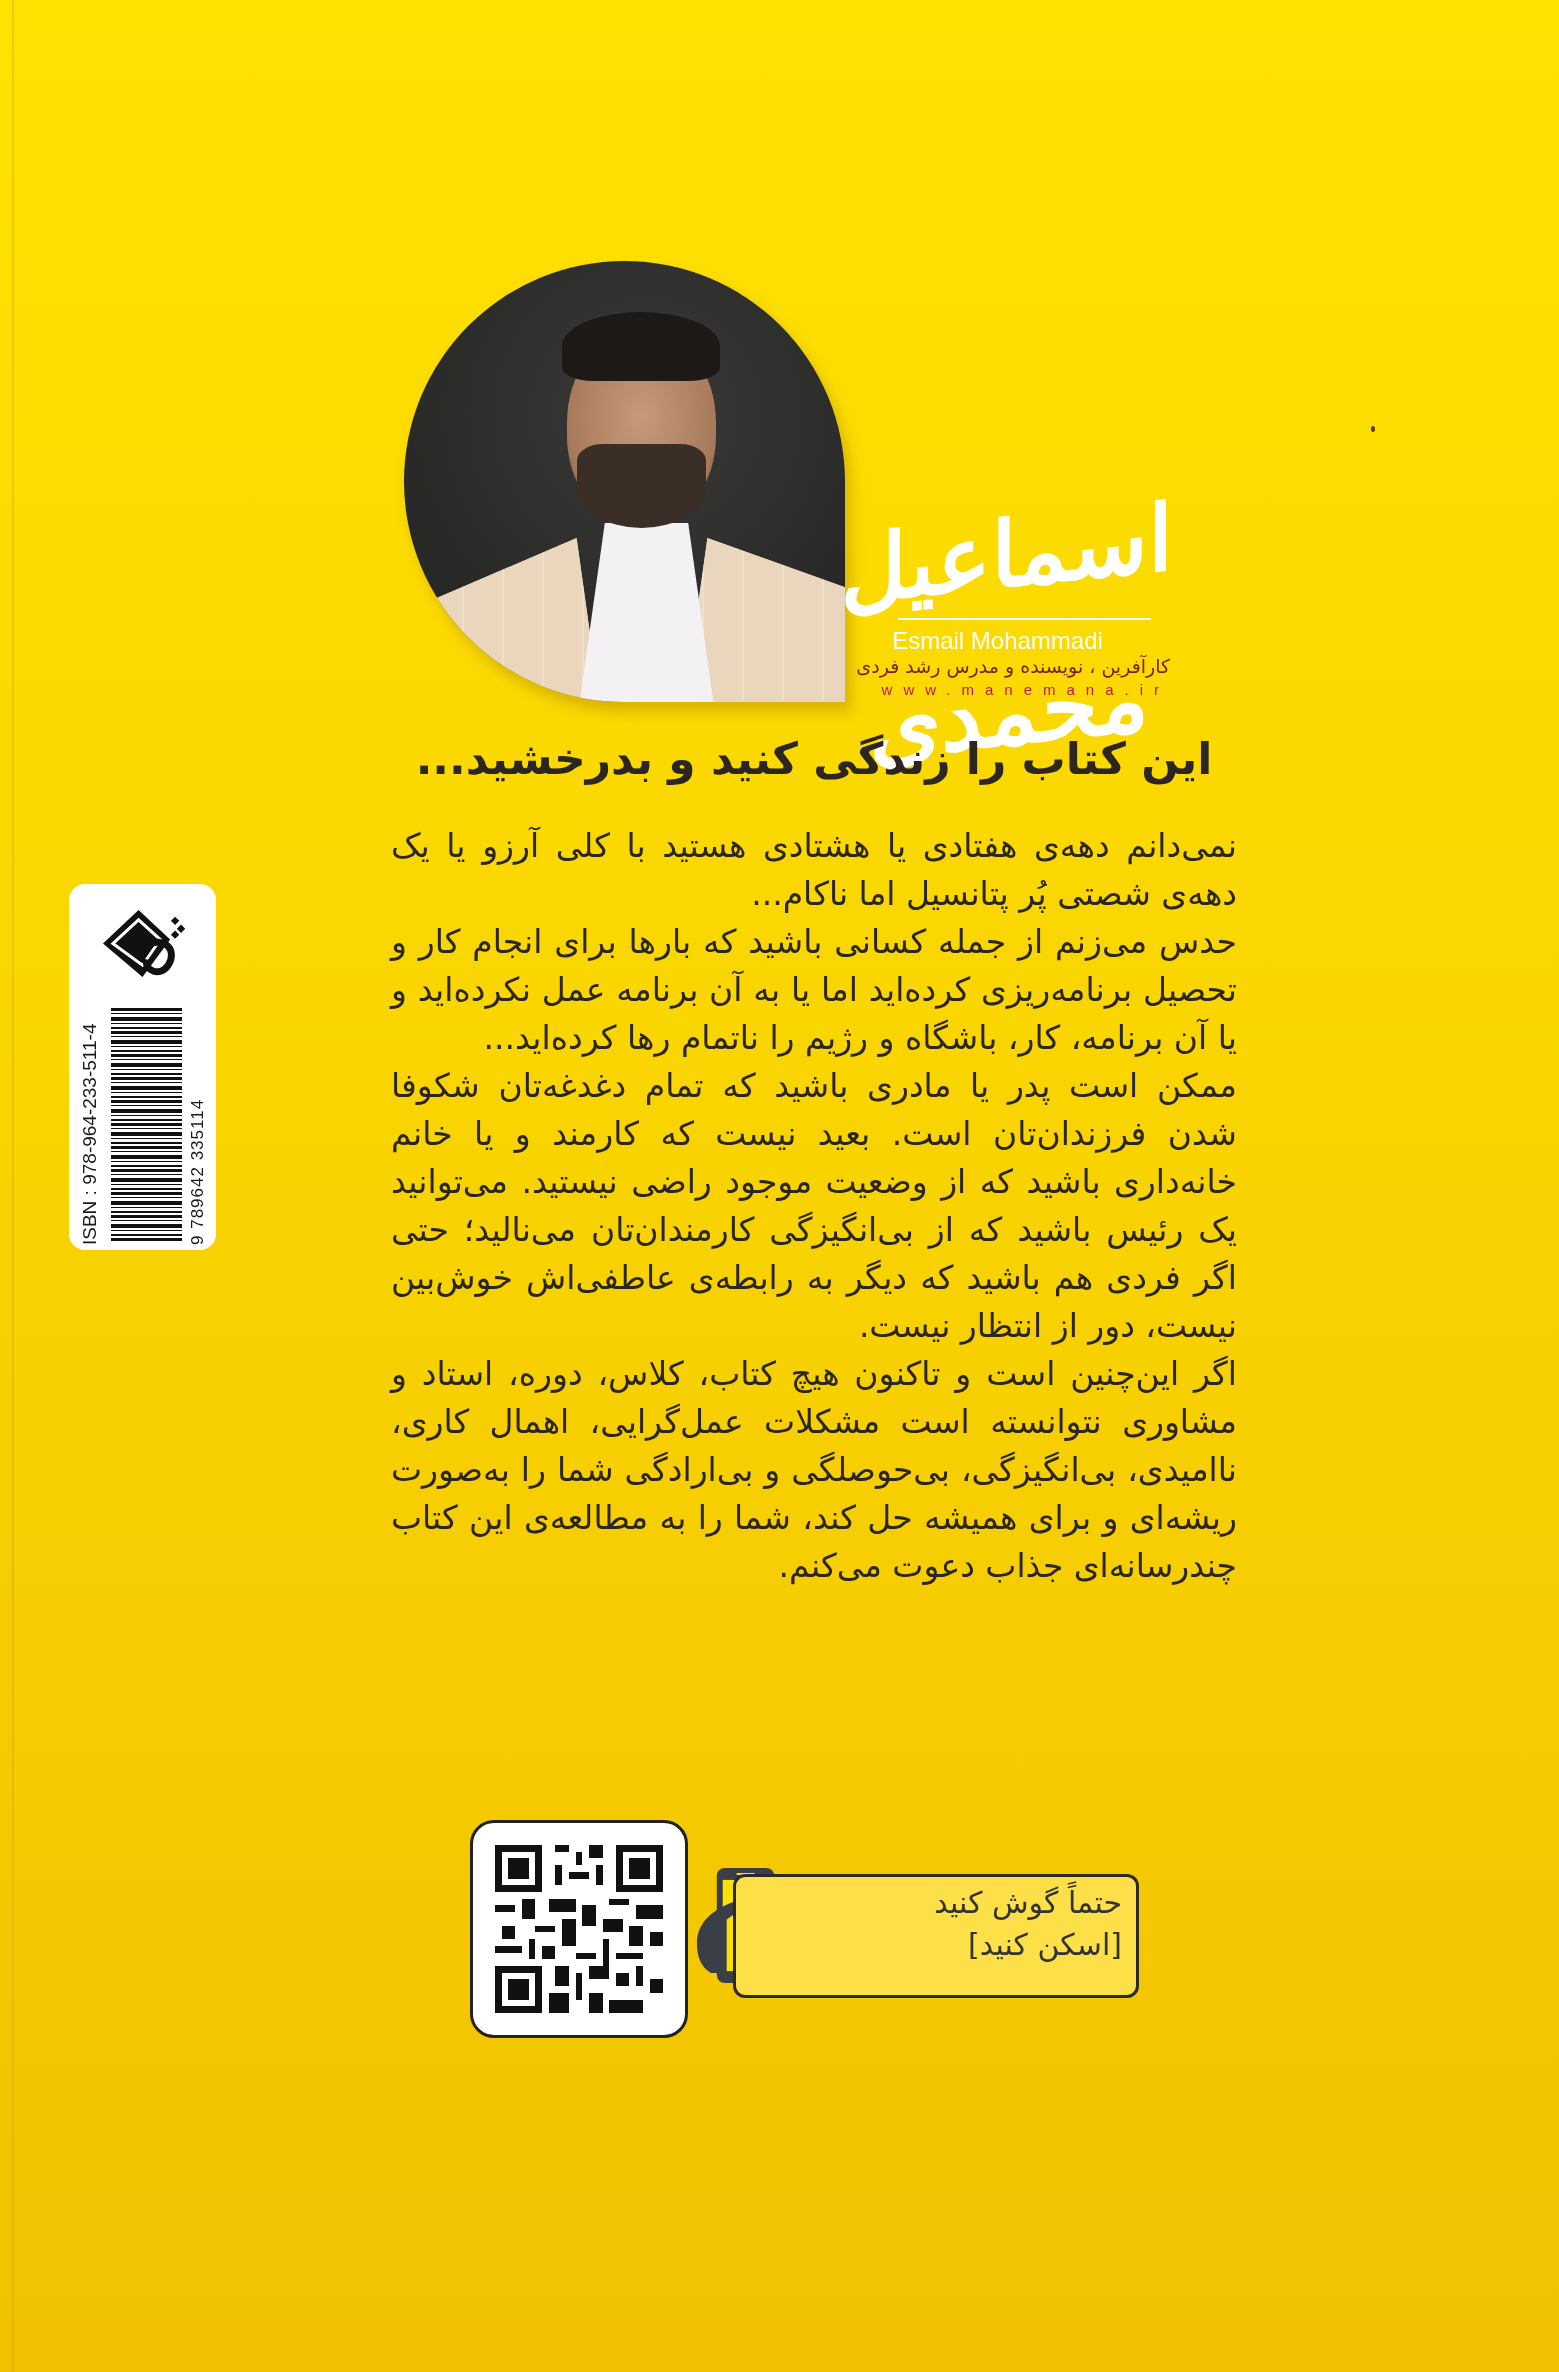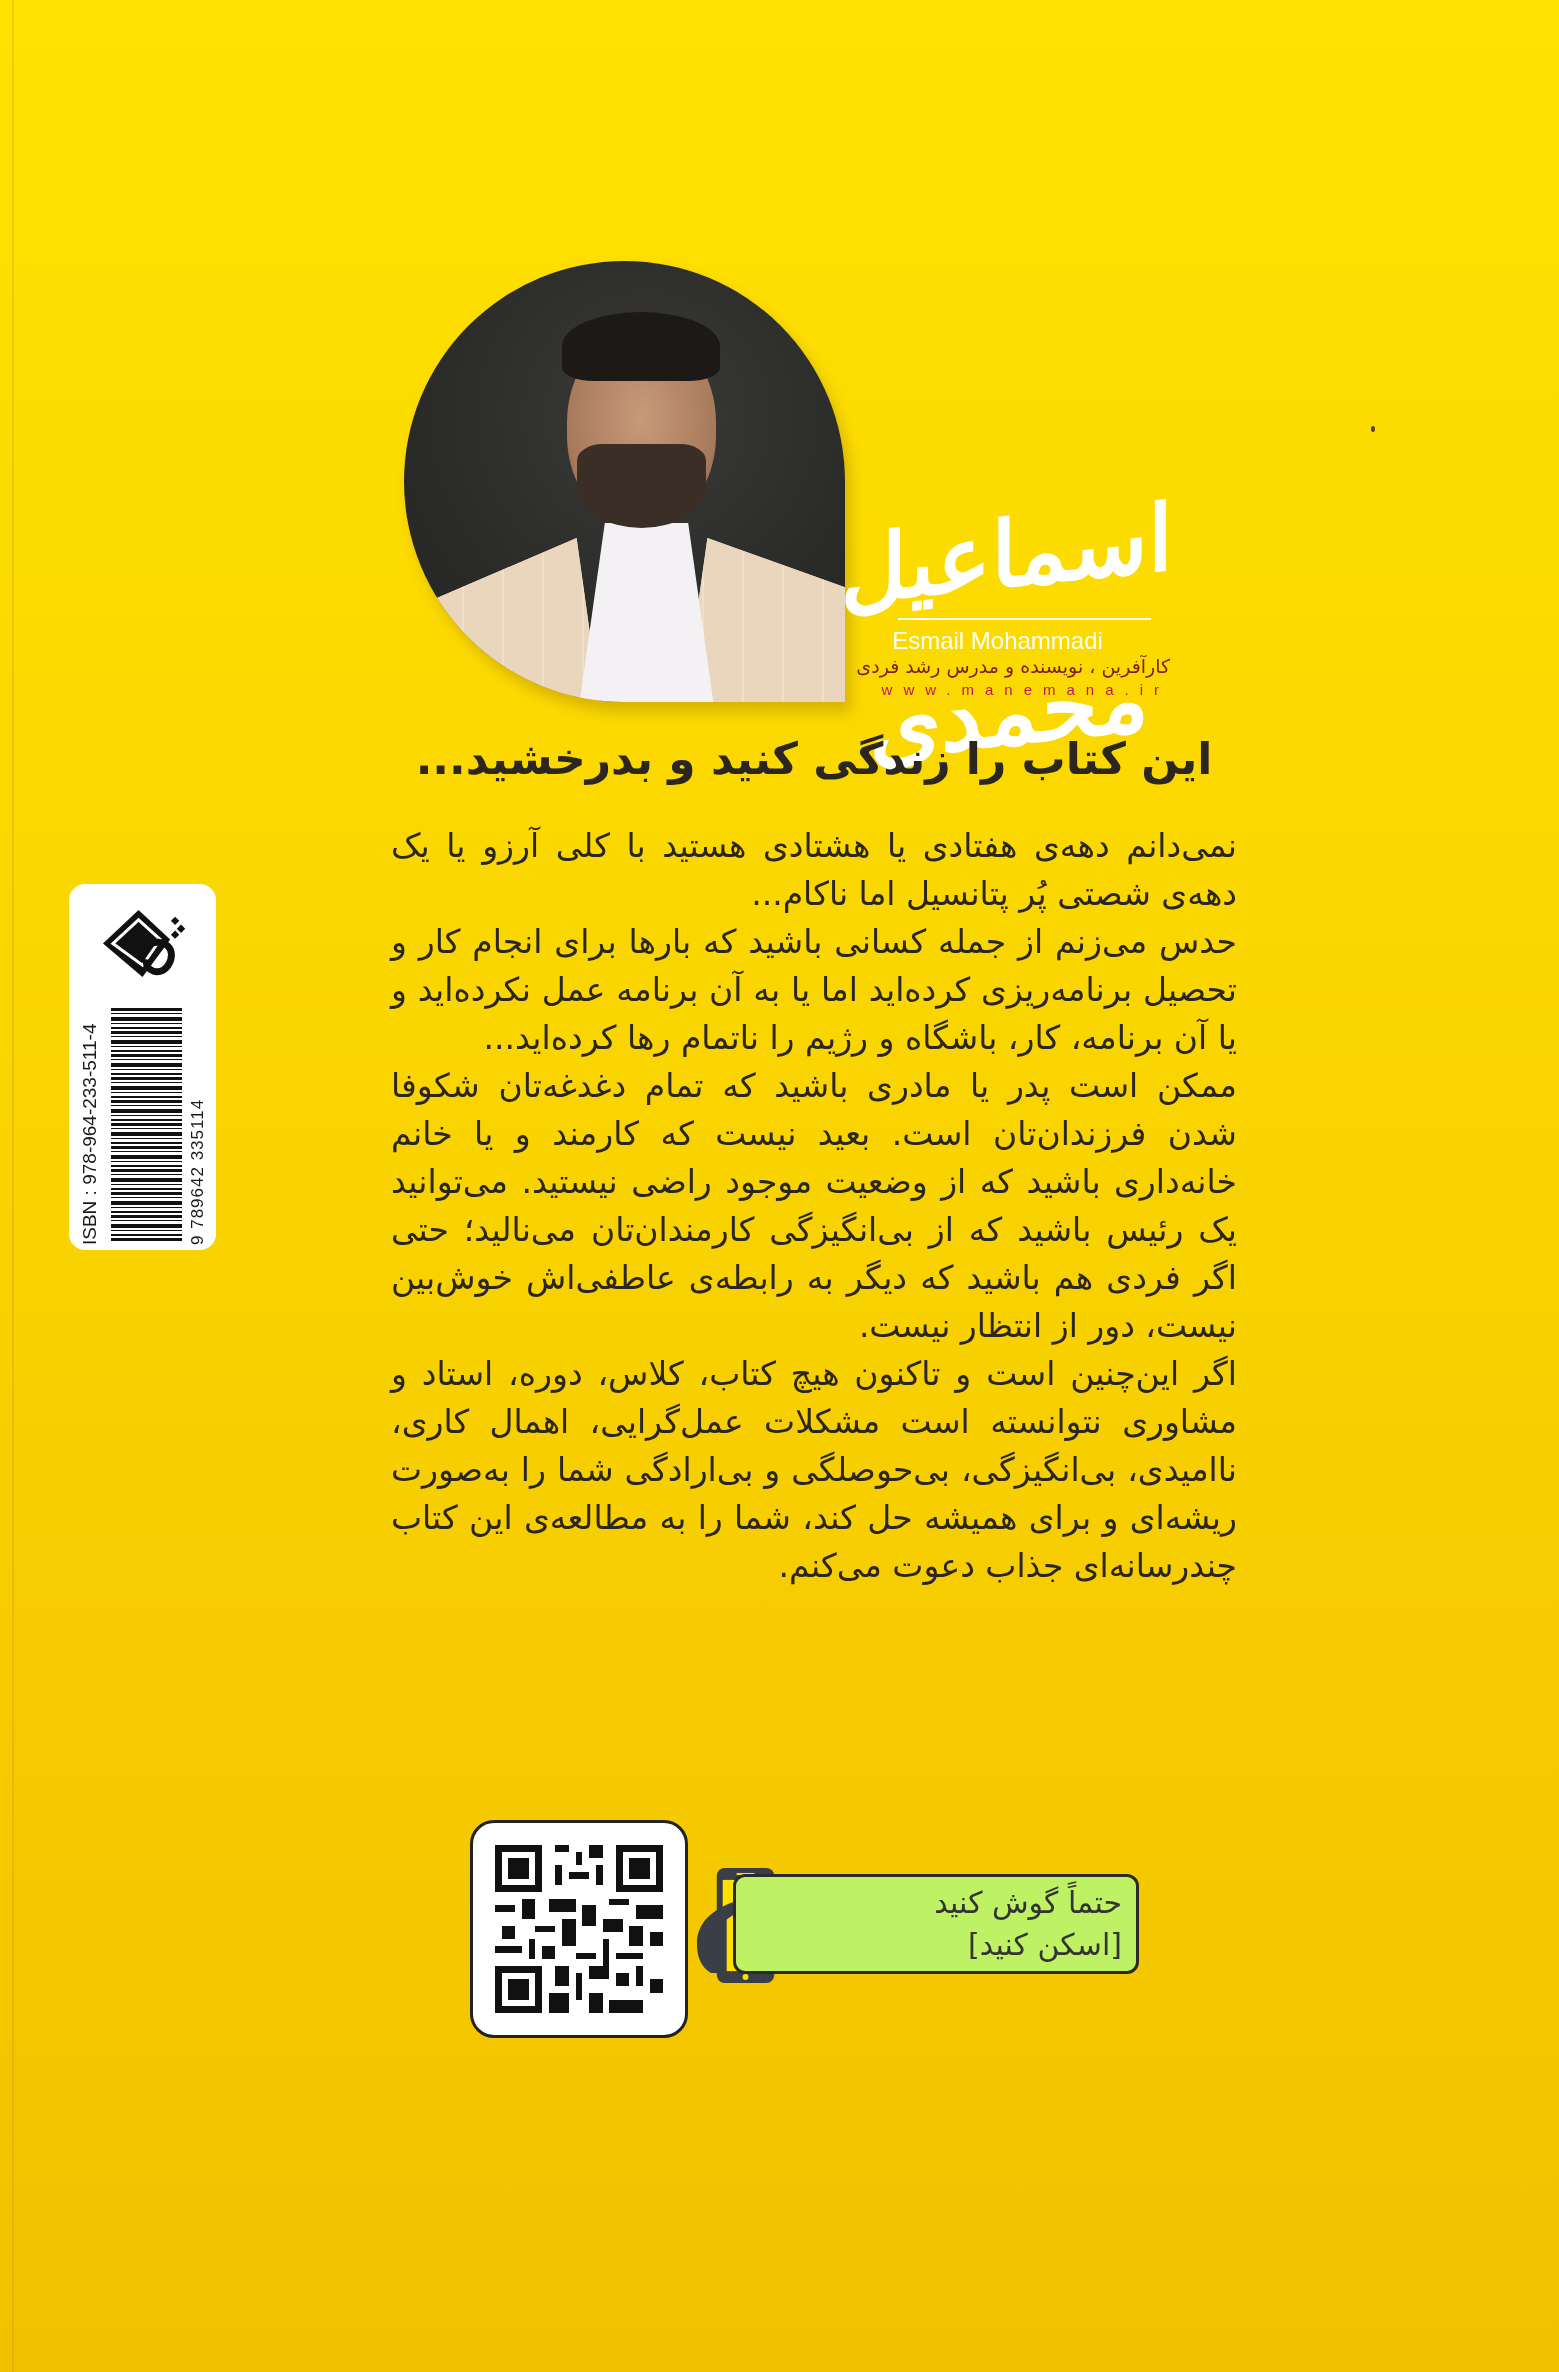--- a/index.html
+++ b/index.html
@@ -103,22 +103,22 @@
       letter-spacing: 1px;
     }
     
     .qr-box {
       position: absolute; left: 470px; top: 1820px; width: 218px; height: 218px;
       background: #ffffff; border: 3px solid #222; border-radius: 24px; box-sizing: border-box;
     }
     .qr-box svg { position: absolute; left: 22px; top: 22px; }
     
     .banner {
-      position: absolute; left: 733px; top: 1874px; width: 406px; height: 100px;
-      background: #bef264; border: 3px solid #2a2a2a; border-radius: 12px; box-sizing: border-box;
+      position: absolute; left: 733px; top: 1874px; width: 406px; height: 124px;
+      background: #fde047; border: 3px solid #2a2a2a; border-radius: 12px; box-sizing: border-box;
     }
     .banner-line1, .banner-line2 {
       position: absolute; right: 14px; direction: rtl; white-space: nowrap;
       font-size: 30px; color: #333;
     }
     .banner-line1 { top: 8px; }
     .banner-line2 { top: 50px; margin-left: 40px; }
     .phone-hand {
       position: absolute; left: 693px; top: 1864px; width: 109px; height: 124px;
     }

